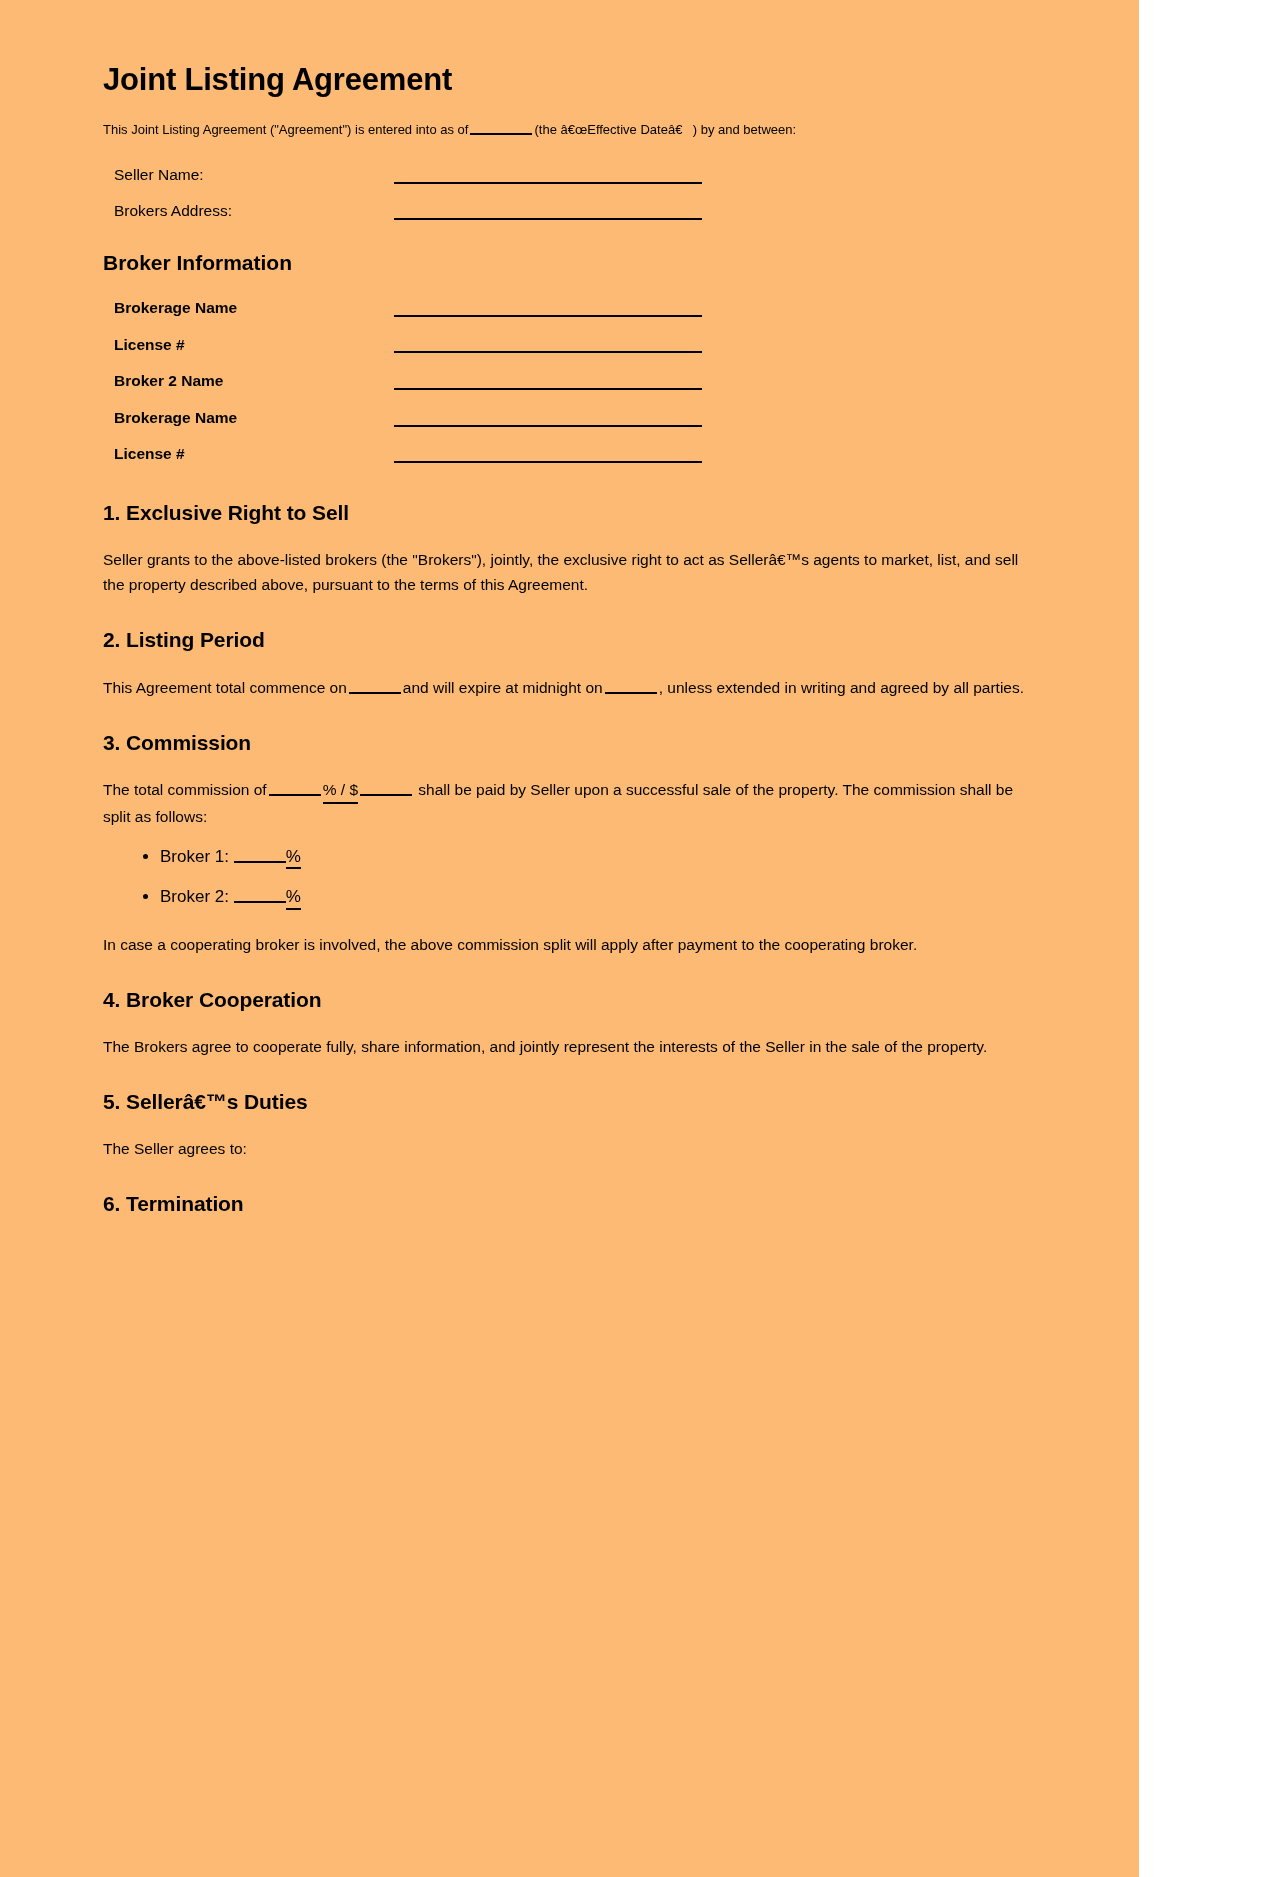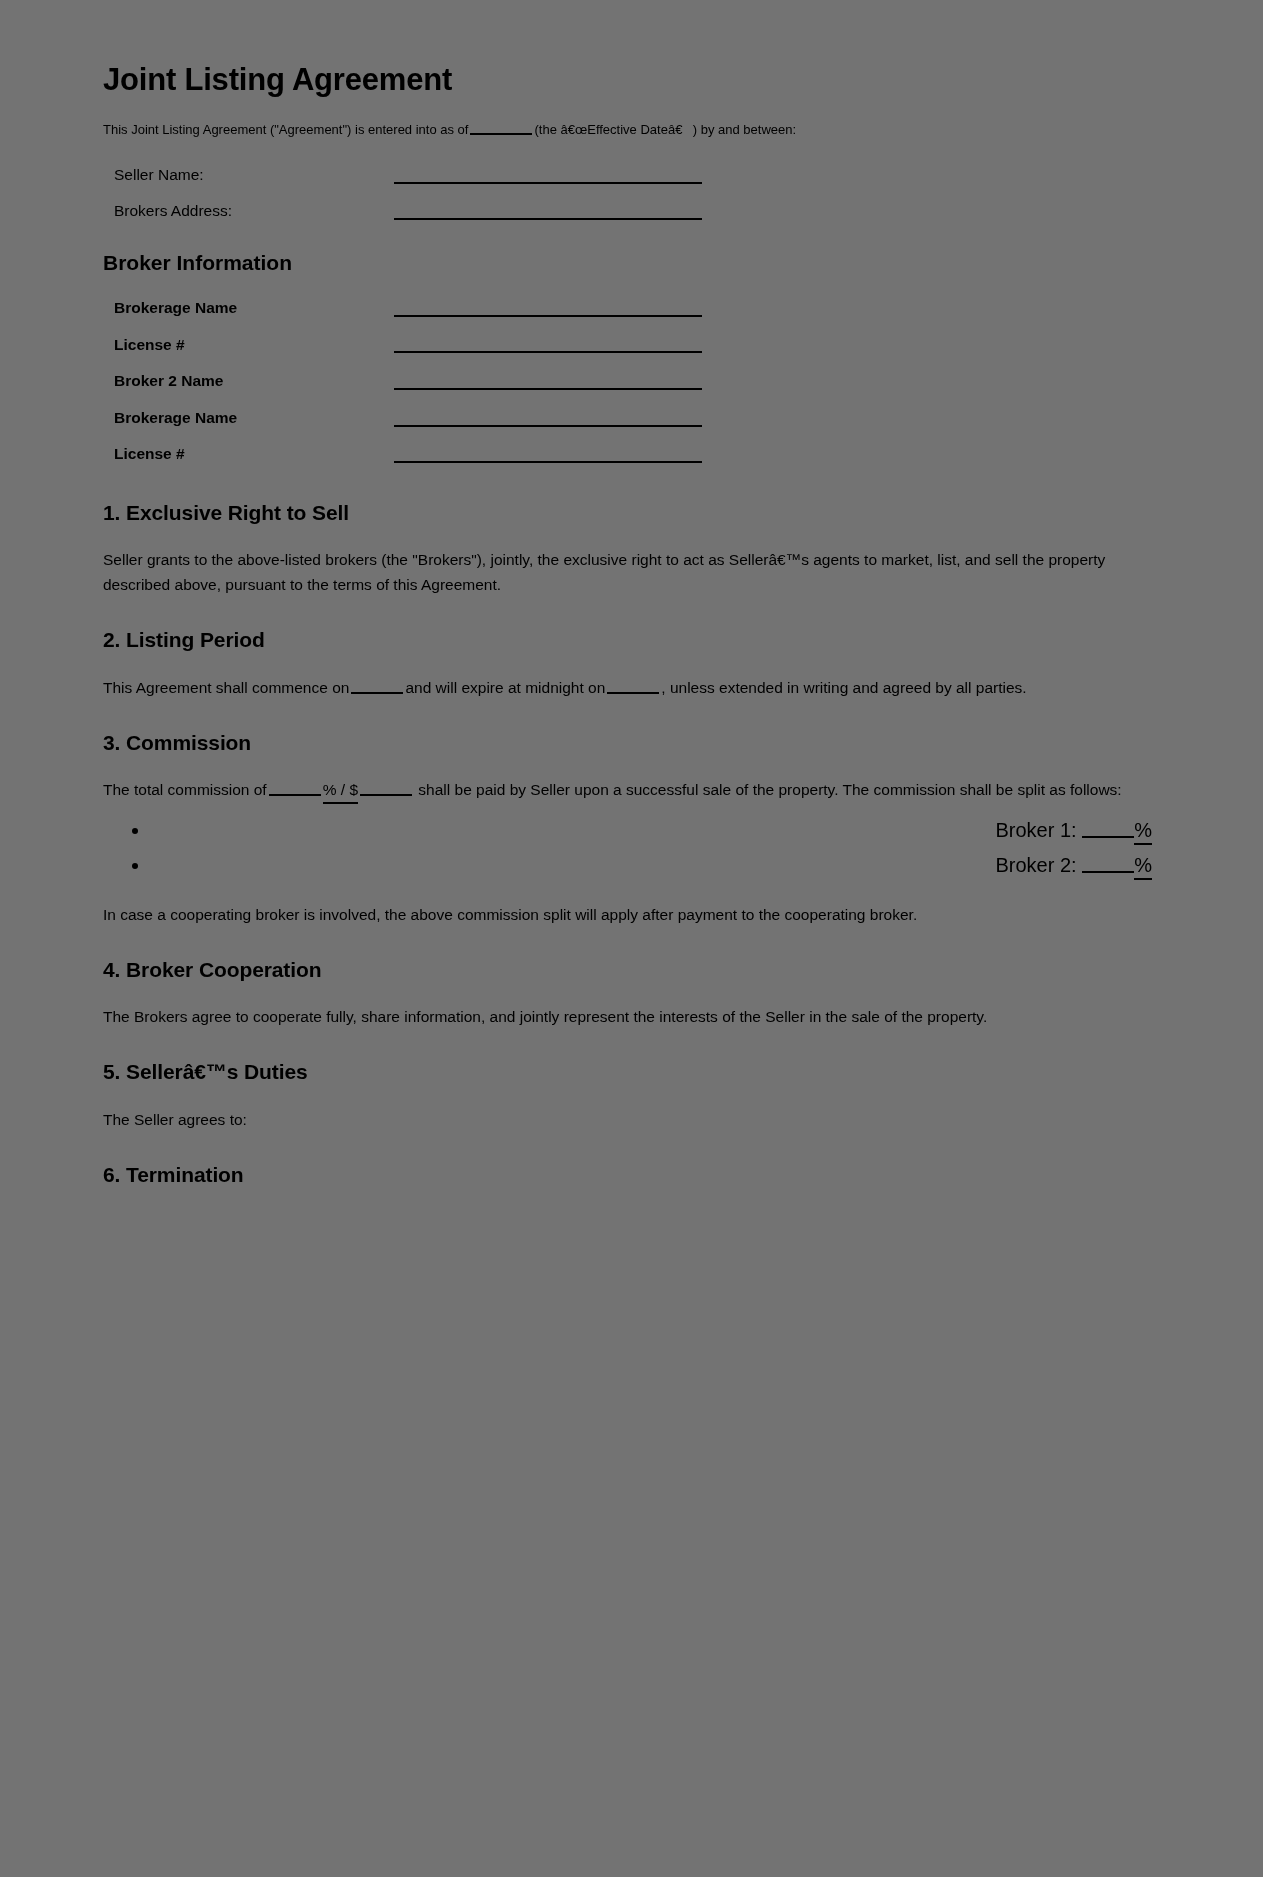--- a/index.html
+++ b/index.html
@@ -9,23 +9,23 @@
   }
   body {
     width: 1263px;
     height: 1877px;
     font-family: "Liberation Sans", sans-serif;
     color: #000000;
     -webkit-font-smoothing: antialiased;
   }
   .page {
     position: relative;
-    width: 1263px;
+    width: 1139px;
     height: 1877px;
-    background: #737373;
+    background: #fdba74;
     box-sizing: border-box;
     padding: 62px 103px 0 103px;
   }
   .doc-title {
     font-size: 31px;
     font-weight: bold;
     letter-spacing: -0.2px;
     margin: 0 0 22px 0;
     line-height: 1.15;
   }
@@ -96,24 +96,23 @@
   p.body-text.nomargin {
     margin-bottom: 0;
   }
 
   ul.doc-list {
     margin: 14px 0 22px 0;
     padding-left: 40px;
     list-style-type: disc;
   }
   ul.doc-list li {
-    font-size: 20px;
+    font-size: 17px;
     line-height: 1.32;
-    margin: 8px;
-    text-align: right;
+    margin: 17px;
   }
   ul.doc-list.tight li {
     line-height: 1.25;
   }
   .pct-blank {
     display: inline-block;
     border-bottom: 2.5px solid #000;
     width: 52px;
     vertical-align: -1px;
   }
@@ -167,21 +166,21 @@
       <span class="field-label bold">License #</span>
       <span class="field-line"></span>
     </div>
   </div>
 
   <h2 class="section-title tight">1. Exclusive Right to Sell</h2>
   <p class="body-text">Seller grants to the above-listed brokers (the "Brokers"), jointly, the exclusive right to act as Sellerâ€™s agents to market, list, and sell the property described above, pursuant to the terms of this Agreement.</p>
 
   <h2 class="section-title">2. Listing Period</h2>
   <p class="body-text">
-    <span>This Agreement shall commence on</span><span class="blank-inline"></span><span>and will expire at midnight on</span><span class="blank-inline"></span><span>, unless extended in writing and agreed by all parties.</span>
+    <span>This Agreement total commence on</span><span class="blank-inline"></span><span>and will expire at midnight on</span><span class="blank-inline"></span><span>, unless extended in writing and agreed by all parties.</span>
   </p>
 
   <h2 class="section-title">3. Commission</h2>
   <p class="body-text nomargin">
     <span>The total commission of</span><span class="blank-inline u-underline"></span><span class="u-underline">% / $</span><span class="blank-inline"></span> <span>shall be paid by Seller upon a successful sale of the property. The commission shall be split as follows:</span>
   </p>
 
   <ul class="doc-list tight">
     <li>
       <span>Broker 1:</span> <span class="pct-blank"></span><span class="u-underline">%</span>

